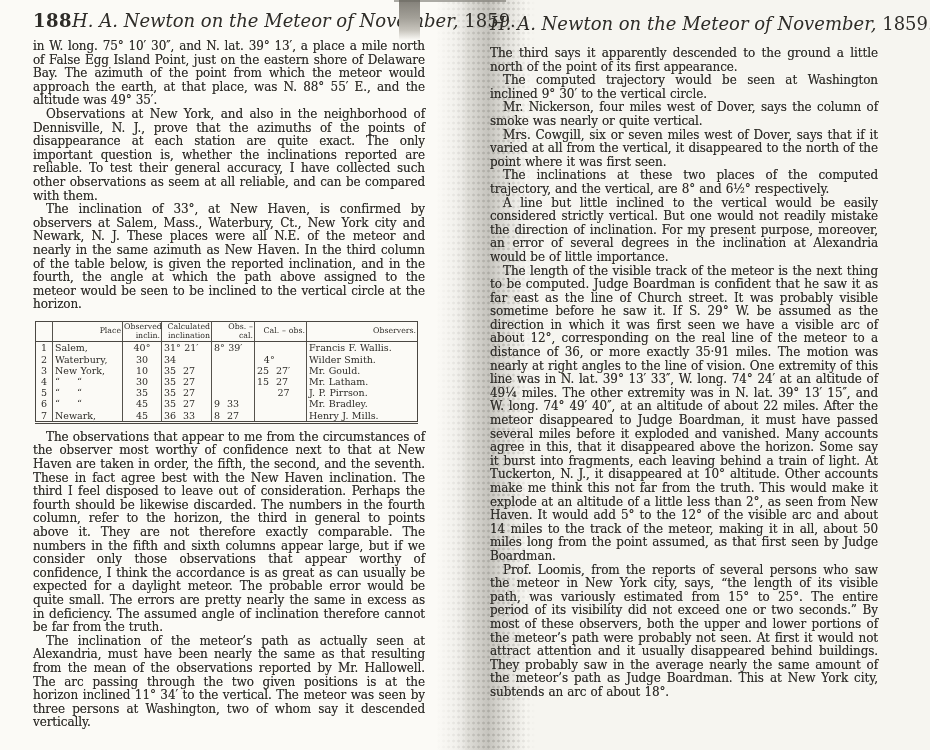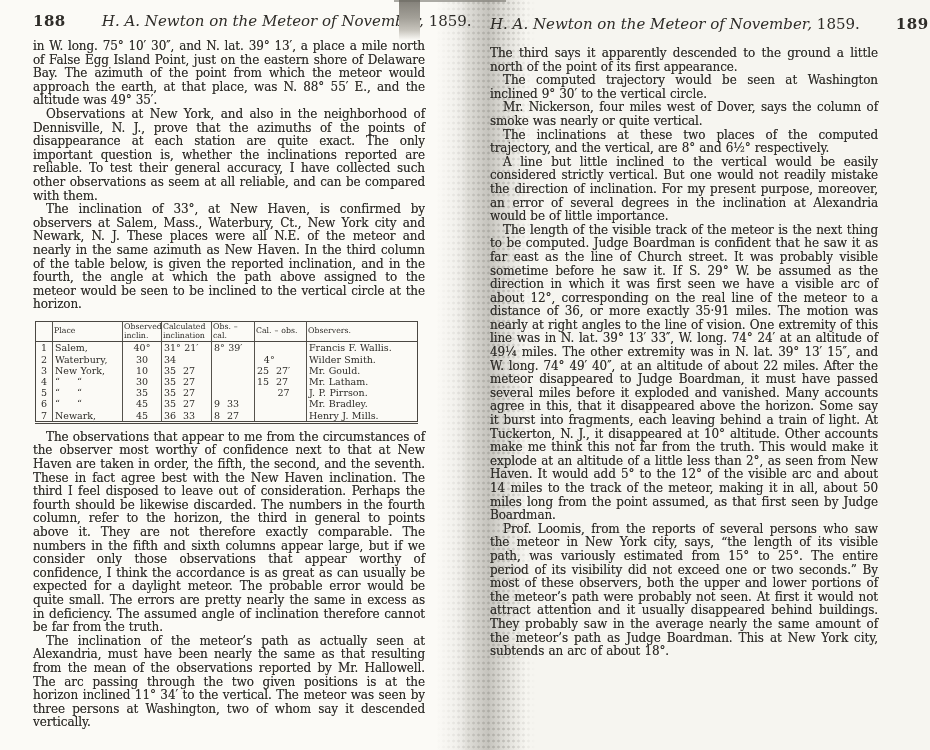--- a/index.html
+++ b/index.html
@@ -33,23 +33,22 @@
   }
   .smudge-top{
     position:absolute;left:399px;top:0;width:21px;height:40px;z-index:3;pointer-events:none;
     background:linear-gradient(180deg,#827f78 0%,#a3a098 45%,#c6c3bb 75%,rgba(198,195,187,0) 100%);
   }
   .top-edge-line{
     position:absolute;left:394px;top:0;width:112px;height:2px;z-index:3;
     background:rgba(105,103,96,0.55);pointer-events:none;
   }
   .pagehead{
-    display:flex;align-items:center;font-size:15px;line-height:16px;height:16px;
+    display:flex;align-items:center;font-size:18px;line-height:16px;height:16px;
     white-space:nowrap;
-    gap:36px;
   }
   .page-left .pagehead{margin-bottom:11px;}
   .page-right .pagehead{margin-bottom:15px;}
   .pgnum{font-weight:bold;letter-spacing:0.5px;}
   .head-title{flex:1;text-align:center;}
   .head-title .t-main{font-style:italic;}
   .head-title .t-year{font-style:normal;}
   .bodytext{
     font-size:12px;line-height:13.6px;text-align:justify;
     letter-spacing:-0.1px;word-spacing:0.4px;
@@ -57,21 +56,21 @@
   }
   .bodytext p{margin:0;}
   .bodytext p.indent{text-indent:13px;}
   
   table.obs{
     border-collapse:collapse;margin:9px 0 7px 2px;width:382px;table-layout:fixed;
     border:1px solid #4a4742;border-bottom:3px double #4a4742;
     font-size:9.5px;line-height:11.2px;text-shadow:none;letter-spacing:0;
   }
   table.obs th{
-    font-size:7.8px;line-height:8.8px;font-weight:normal;text-align:left;
+    font-size:7.8px;line-height:8.8px;font-weight:normal;text-align:right;
     white-space:pre-line;border-bottom:1px solid #4a4742;padding:1px 1px;vertical-align:middle;
   }
   table.obs td{white-space:pre;padding:0 2px;vertical-align:top;}
   table.obs th + th, table.obs td + td{border-left:1px solid #55524c;}
   td.c0{text-align:center;}
   td.c1{text-align:left;padding-left:6px;}
   td.c2{text-align:center;}
   td.c3{text-align:left;padding-left:6px;}
   td.c4{text-align:left;padding-left:4px;}
   td.c5{text-align:left;padding-left:5px;}
@@ -192,20 +191,21 @@
   <div class="page page-right">
     <div class="page-inner">
       <div class="pagehead">
         <span class="head-title"><span class="t-main">H. A. Newton on the Meteor of November,</span> <span class="t-year">1859.</span></span>
         <span class="pgnum">189</span>
       </div>
       <div class="bodytext">
         <p>The third says it apparently descended to the ground a little north of the point of its first appearance.</p>
         <p class="indent">The computed trajectory would be seen at Washington inclined 9° 30′ to the vertical circle.</p>
         <p class="indent">Mr. Nickerson, four miles west of Dover, says the column of smoke was nearly or quite vertical.</p>
+        <p class="indent">Mrs. Cowgill, six or seven miles west of Dover, says that if it varied at all from the vertical, it disappeared to the north of the point where it was first seen.</p>
         <p class="indent">The inclinations at these two places of the computed trajectory, and the vertical, are 8° and 6½° respectively.</p>
         <p class="indent">A line but little inclined to the vertical would be easily considered strictly vertical.  But one would not readily mistake the direction of inclination.  For my present purpose, moreover, an error of several degrees in the inclination at Alexandria would be of little importance.</p>
         <p class="indent">The length of the visible track of the meteor is the next thing to be computed.  Judge Boardman is confident that he saw it as far east as the line of Church street.  It was probably visible sometime before he saw it.  If S. 29° W. be assumed as the direction in which it was first seen we have a visible arc of about 12°, corresponding on the real line of the meteor to a distance of 36, or more exactly 35·91 miles.  The motion was nearly at right angles to the line of vision.  One extremity of this line was in N. lat. 39° 13′ 33″, W. long. 74° 24′ at an altitude of 49¼ miles.  The other extremity was in N. lat. 39° 13′ 15″, and W. long. 74° 49′ 40″, at an altitude of about 22 miles.  After the meteor disappeared to Judge Boardman, it must have passed several miles before it exploded and vanished.  Many accounts agree in this, that it disappeared above the horizon.  Some say it burst into fragments, each leaving behind a train of light.  At Tuckerton, N. J., it disappeared at 10° altitude.  Other accounts make me think this not far from the truth.  This would make it explode at an altitude of a little less than 2°, as seen from New Haven.  It would add 5° to the 12° of the visible arc and about 14 miles to the track of the meteor, making it in all, about 50 miles long from the point assumed, as that first seen by Judge Boardman.</p>
         <p class="indent">Prof. Loomis, from the reports of several persons who saw the meteor in New York city, says, “the length of its visible path, was variously estimated from 15° to 25°.  The entire period of its visibility did not exceed one or two seconds.”  By most of these observers, both the upper and lower portions of the meteor’s path were probably not seen.  At first it would not attract attention and it usually disappeared behind buildings.  They probably saw in the average nearly the same amount of the meteor’s path as Judge Boardman.  This at New York city, subtends an arc of about 18°.</p>
       </div>
     </div>
   </div>
 
   <div class="binding"></div>
   <div class="binding-noise"></div>

